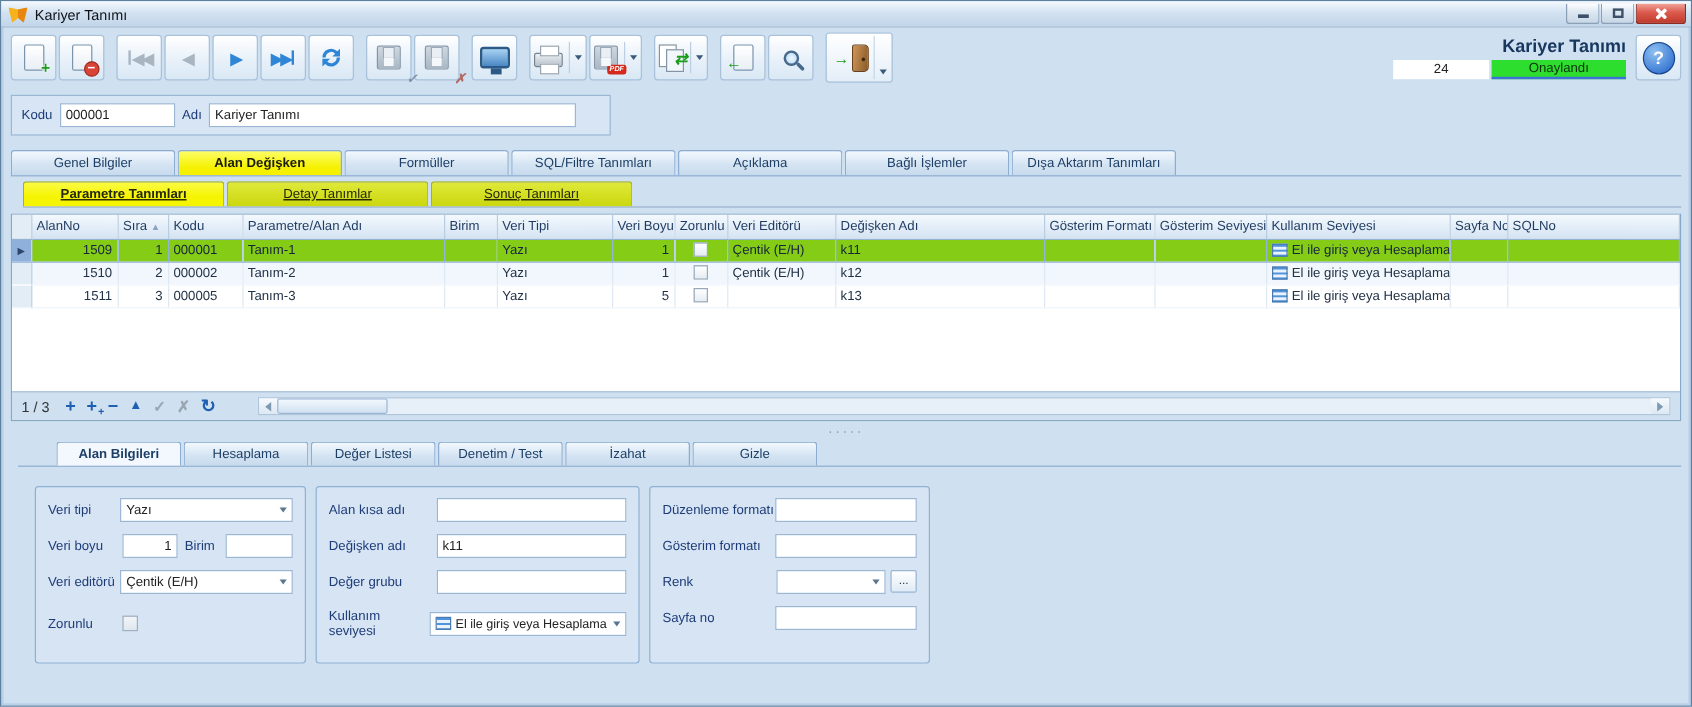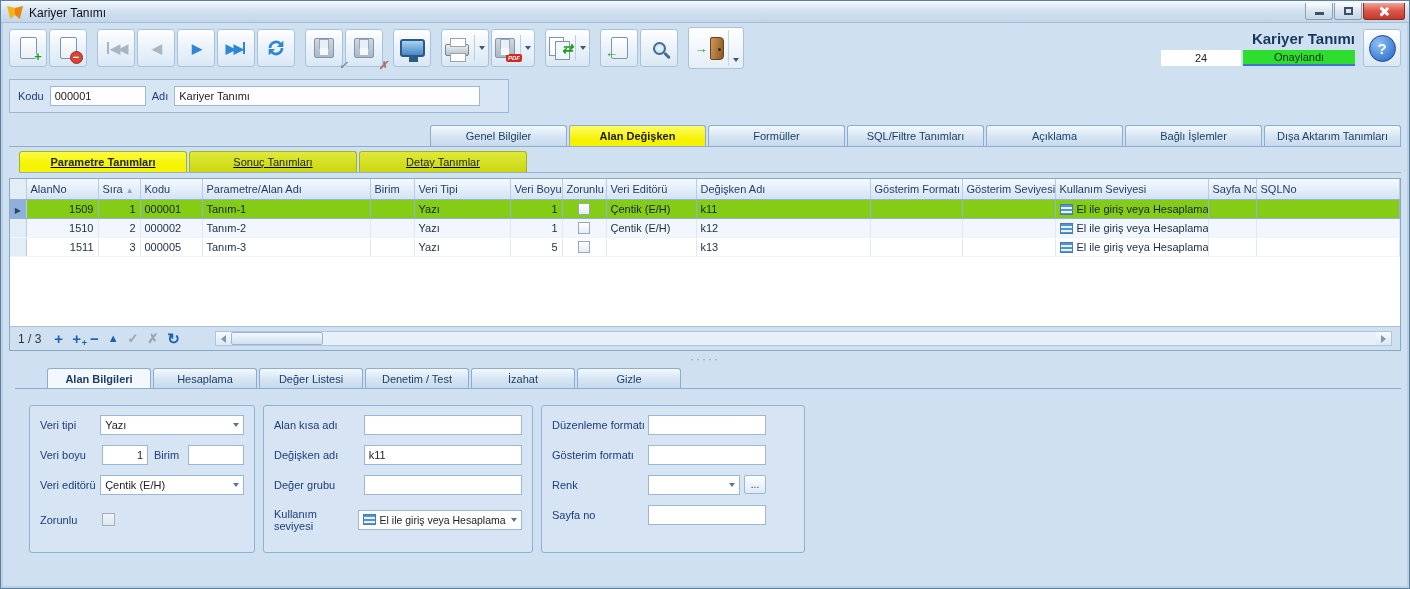--- a/index.html
+++ b/index.html
@@ -76,21 +76,21 @@
 
   
   .code-box{margin:8px 0 0 8px;width:500px;height:34px;border:1px solid #9ab7d4;background:#d7e5f4;
     display:flex;align-items:center;padding:0 8px;gap:6px;}
   .flabel{font-size:11px;color:#1e3c78;}
   .tinput{height:20px;border:1px solid #9ab7d4;background:#fff;font-size:11px;color:#222;padding:0 4px;}
   .w-kodu{width:96px;}.w-adi{width:306px;}
 
   
   .tabstrip{display:flex;gap:2px;border-bottom:1px solid #8cacd0;align-items:flex-end;}
-  .main-tabs{margin:12px 8px 0 8px;justify-content:flex-end;}
+  .main-tabs{margin:12px 8px 0 8px;}
   .mtab{width:137px;height:21px;font-size:11px;color:#1d3f66;display:flex;align-items:center;justify-content:center;
     border:1px solid #8cacd0;border-bottom:none;border-radius:3px 3px 0 0;cursor:pointer;
     background:linear-gradient(#f3f9fd,#d5e4f3 55%,#c7daec);}
   .mtab.active{background:linear-gradient(#fdfd66,#f5f100 70%);color:#1b1b08;font-weight:bold;}
   .sub-tabs{margin:4px 8px 0 18px;border-bottom:1px solid #98b0c8;text-decoration:underline;}
   .stab{width:168px;height:21px;font-size:11px;color:#23280a;display:flex;align-items:center;justify-content:center;
     border:1px solid #a4b22a;border-bottom:none;border-radius:3px 3px 0 0;cursor:pointer;
     background:linear-gradient(#dfe93a,#cbd70e);}
   .stab.active{background:linear-gradient(#fbfb45,#f5f402 60%);font-weight:bold;}
 
@@ -134,21 +134,21 @@
   .btab{width:104px;height:20px;font-size:11px;color:#1d3f66;display:flex;align-items:center;justify-content:center;
     border:1px solid #8cacd0;border-bottom:none;border-radius:3px 3px 0 0;cursor:pointer;
     background:linear-gradient(#f3f9fd,#d5e4f3 55%,#c7daec);}
   .btab.active{background:#f2f8fd;font-weight:bold;}
 
   
   .bottom-panel{position:relative;height:166px;margin:0 8px;}
   .gb{position:absolute;top:12px;height:148px;border:1px solid #8fb2d4;border-radius:3px;background:#d6e4f3;padding:8px 10px;}
   .gb1{left:20px;width:226px;}
   .gb2{left:254px;width:270px;}
-  .gb3{left:532px;width:264px;}
+  .gb3{left:532px;width:234px;}
   .frow{display:flex;align-items:center;height:21px;margin-bottom:9px;}
   .frow:last-child{margin-bottom:0;}
   .lb1{width:62px;}.lb2{width:92px;}.lb3{width:96px;}
   .combo{display:flex;align-items:center;background:#fff;border:1px solid #9ab7d4;height:20px;padding:0 4px;font-size:11px;color:#222;cursor:pointer;}
   .combo .caret{margin-left:auto;border-top-color:#5a7690;}
   .cb-box{width:13px;height:13px;border:1px solid #a0b0c0;background:linear-gradient(#f2f5f8,#dfe7ee);display:inline-block;cursor:pointer;}
   .ellipsis-btn{width:22px;height:19px;margin-left:4px;border:1px solid #9ab7d4;border-radius:2px;font-size:10px;color:#333;
     background:linear-gradient(#ffffff,#dfeaf5);display:flex;align-items:center;justify-content:center;cursor:pointer;line-height:0.4;}
   .num-right{text-align:right;}
   .small-combo-text{font-size:10.5px;white-space:nowrap;overflow:hidden;}
@@ -300,22 +300,22 @@
       <div class="mtab active">Alan Değişken</div>
       <div class="mtab">Formüller</div>
       <div class="mtab">SQL/Filtre Tanımları</div>
       <div class="mtab">Açıklama</div>
       <div class="mtab">Bağlı İşlemler</div>
       <div class="mtab">Dışa Aktarım Tanımları</div>
     </div>
 
   <div class="tabstrip sub-tabs">
       <div class="stab active">Parametre Tanımları</div>
+      <div class="stab">Detay Tanımlar</div>
       <div class="stab">Sonuç Tanımları</div>
-      <div class="stab">Detay Tanımlar</div>
     </div>
 
   <div class="grid-panel">
     <div class="grid-scroll">
       <table class="grid">
         <thead>
             <tr>
               <th class="ind"></th>
               <th style="width: 72px;">AlanNo</th>
               <th style="width: 42px;">Sıra<span class="sortmark">▲</span></th>

